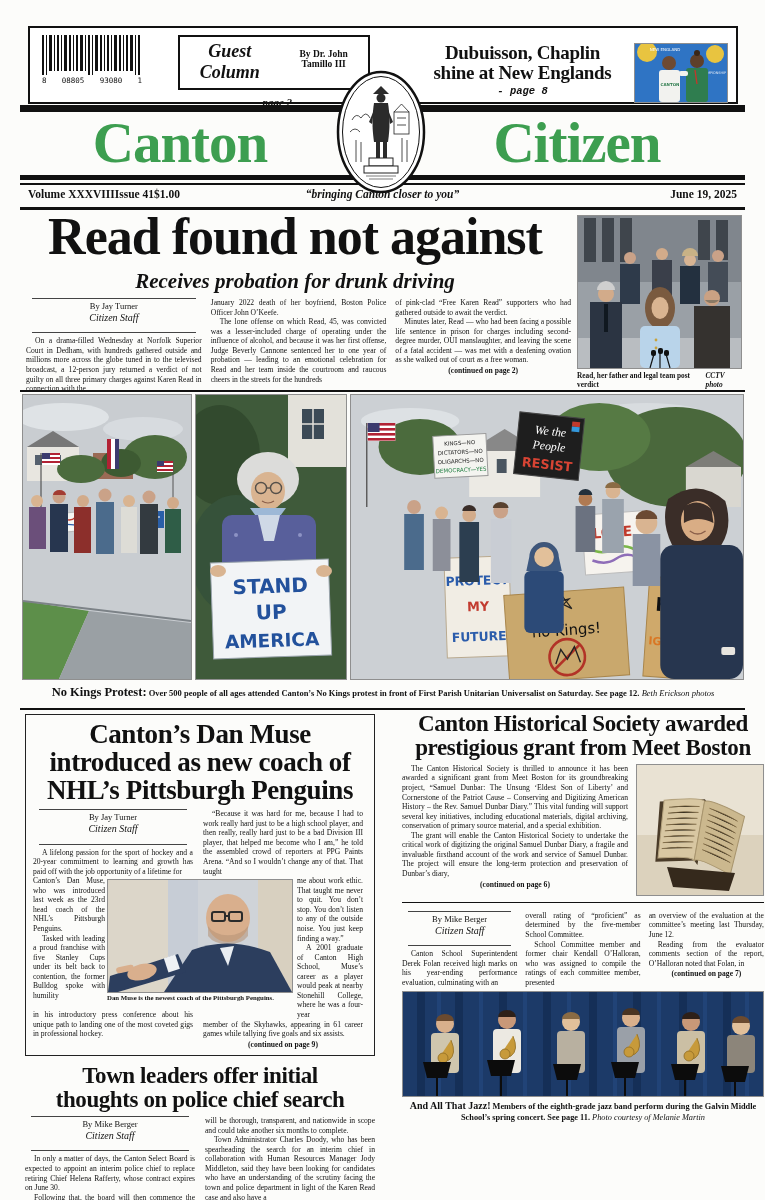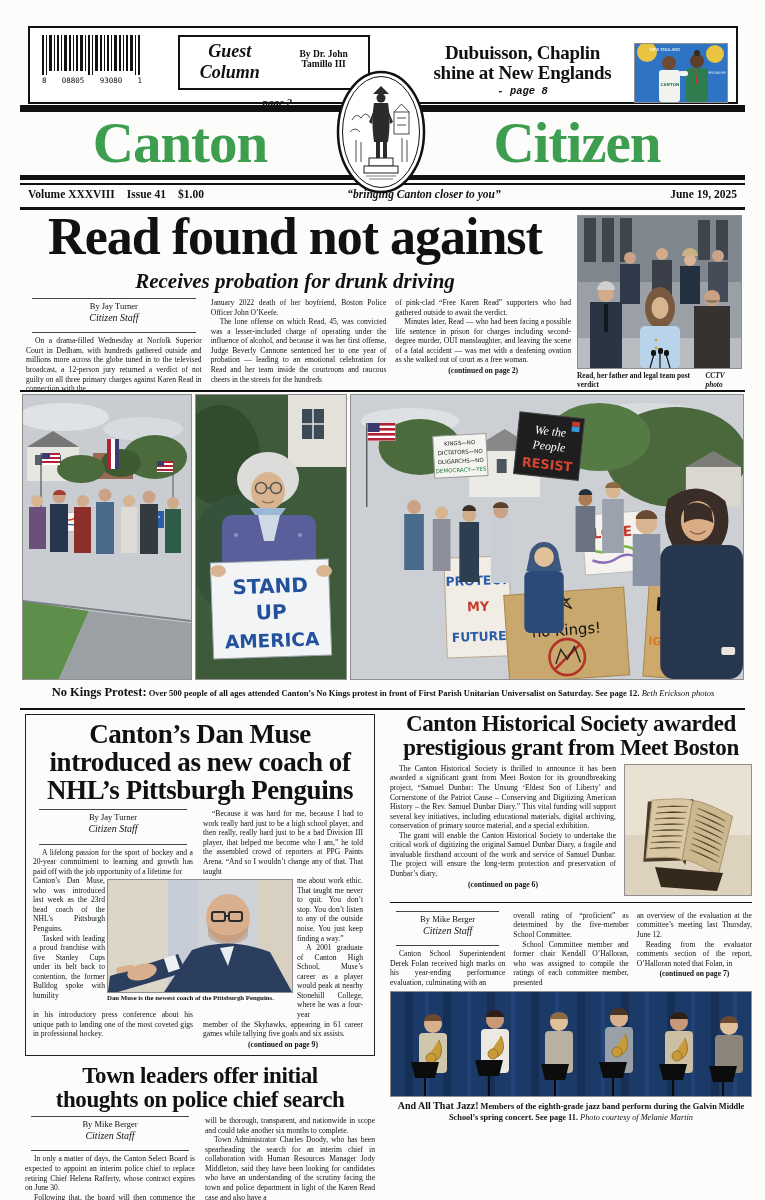--- a/index.html
+++ b/index.html
@@ -20,22 +20,22 @@
   .guest-byline{font-size:9.5px;font-weight:bold;}
   .guest-page{margin-top:6px;font-style:italic;font-weight:bold;font-size:11px;}
   .sports{margin-left:auto;display:flex;gap:9px;padding:15px 8px 0 0;}
   .sports-text{width:205px;text-align:center;}
   .sports-h{font-weight:bold;font-size:19px;line-height:1.07;letter-spacing:-0.3px;}
   .sports-page{font-style:italic;font-weight:bold;font-size:10.5px;margin-top:1px;font-family:Liberation Mono, monospace;}
 
   
   .mast-name{font-weight:bold;color:#3d9e50;font-size:57px;letter-spacing:-1px;line-height:1;}
   .dateline{position:absolute;left:28px;top:188px;width:709px;display:flex;font-weight:bold;font-size:11.5px;}
-  .dateline .dl-left{flex:1;display:flex;gap:12px;}
-  .dateline .dl-center{flex:1;text-align:right;font-style:italic;}
+  .dateline .dl-left{flex:1;display:flex;gap:0;}
+  .dateline .dl-center{flex:1;text-align:center;font-style:italic;}
   .dateline .dl-right{flex:1;text-align:right;}
 
   
   .lead-h1{position:absolute;left:20px;top:211px;width:550px;text-align:center;font-size:52px;font-weight:bold;letter-spacing:-1px;line-height:1;}
   .lead-sub{position:absolute;left:20px;top:269px;width:550px;text-align:center;font-size:21px;font-weight:bold;font-style:italic;}
   .lead-cols{position:absolute;left:26px;top:298px;width:545px;display:flex;gap:9px;}
   .col{flex:1;}
   .bodytext{font-size:7.6px;line-height:1.26;text-align:justify;}
   .bodytext p{margin:0;text-indent:9px;}
   .byline-block{border-top:1px solid #444;border-bottom:1px solid #444;text-align:center;padding:2px 0 8px;margin:0 6px 3px;}
@@ -46,21 +46,21 @@
   .photo-cap .credit{font-style:italic;font-weight:bold;}
 
   
   .protest{position:absolute;left:22px;top:394px;width:722px;height:286px;display:flex;gap:3px;}
   .protest-cap{position:absolute;left:22px;top:685px;width:722px;text-align:center;font-size:8.5px;font-weight:bold;}
   .protest-cap .lead-in{font-size:12.5px;}
   .protest-cap .credit{font-style:italic;font-weight:normal;font-size:8.5px;}
 
   
   .bl{position:absolute;left:25px;top:714px;width:350px;}
-  .br{position:absolute;left:390px;top:712px;width:362px;}
+  .br{position:absolute;left:402px;top:712px;width:362px;}
   .muse-box{border:1.2px solid #222;padding:5px 7px 6px;}
   .sec-h{font-weight:bold;text-align:center;line-height:1.04;letter-spacing:-0.4px;}
   .muse-h{font-size:27px;}
   .hist-h{font-size:23px;}
   .school-h{font-size:24px;}
   .town-h{font-size:23px;}
   .muse-grid{display:flex;gap:10px;margin-top:5px;position:relative;}
   .mcol{width:160px;}
   .narrowL{width:72px;min-height:134px;}
   .narrowR{width:66px;min-height:128px;margin-left:auto;}

